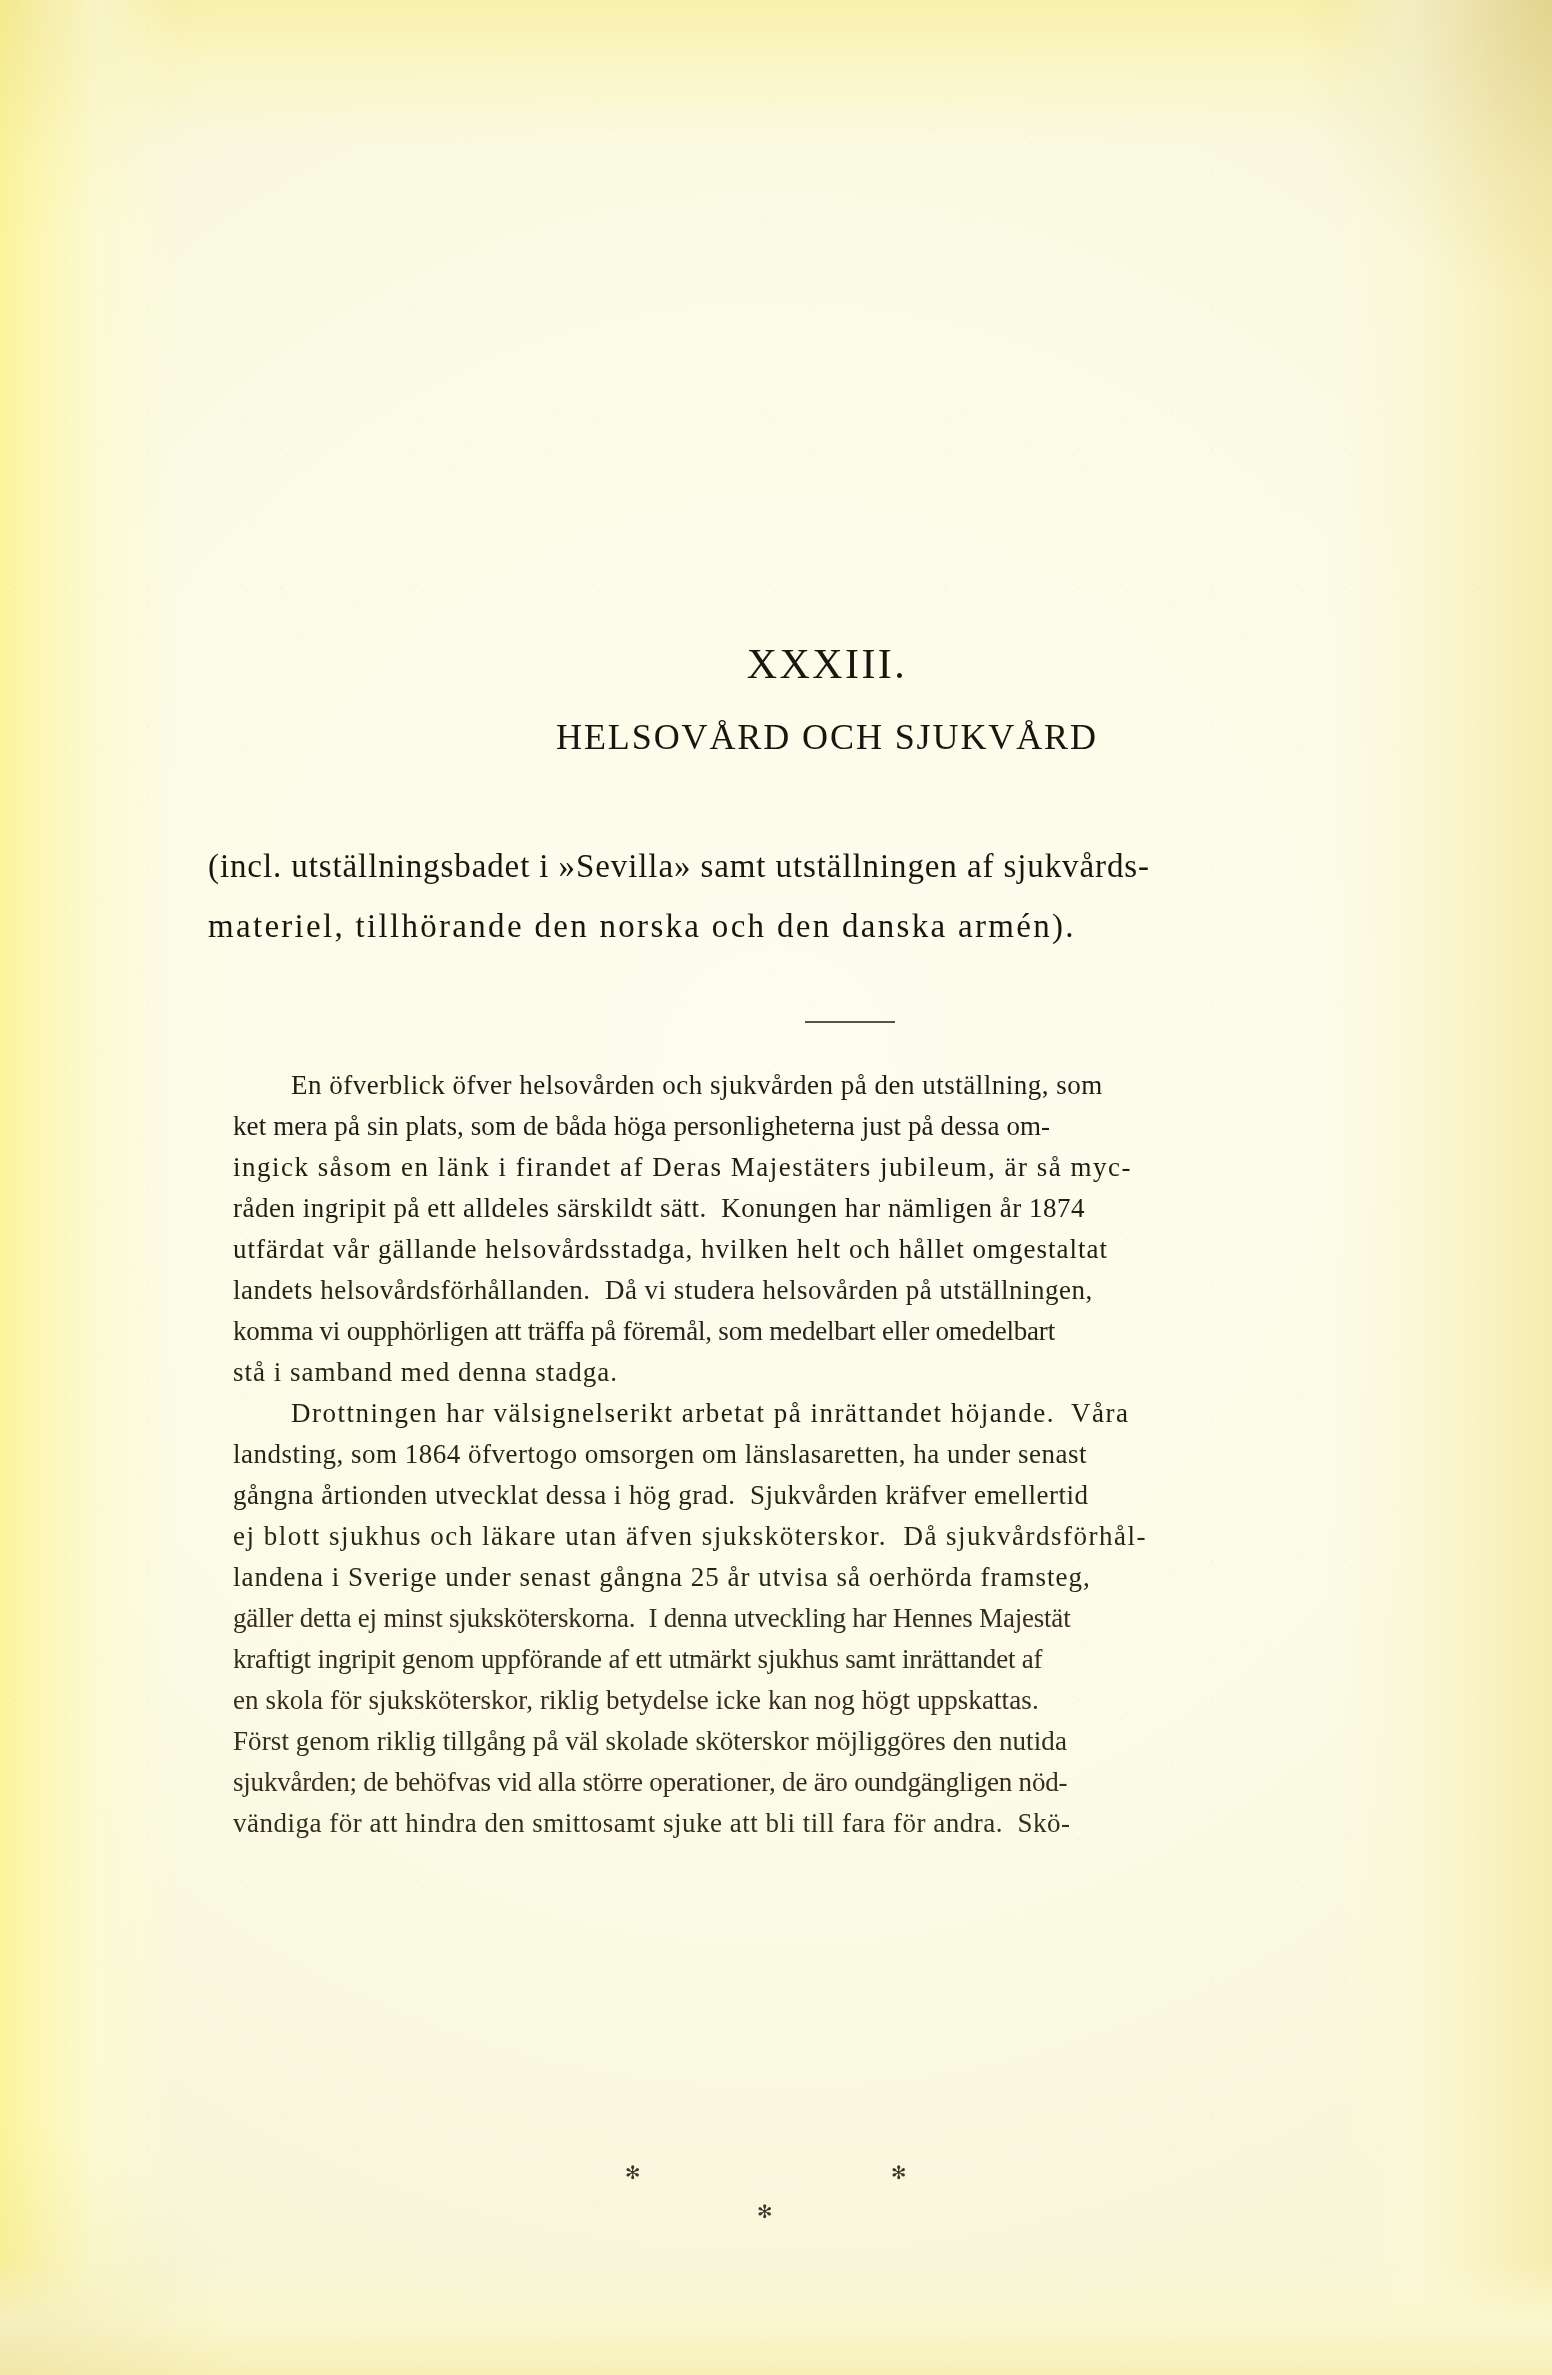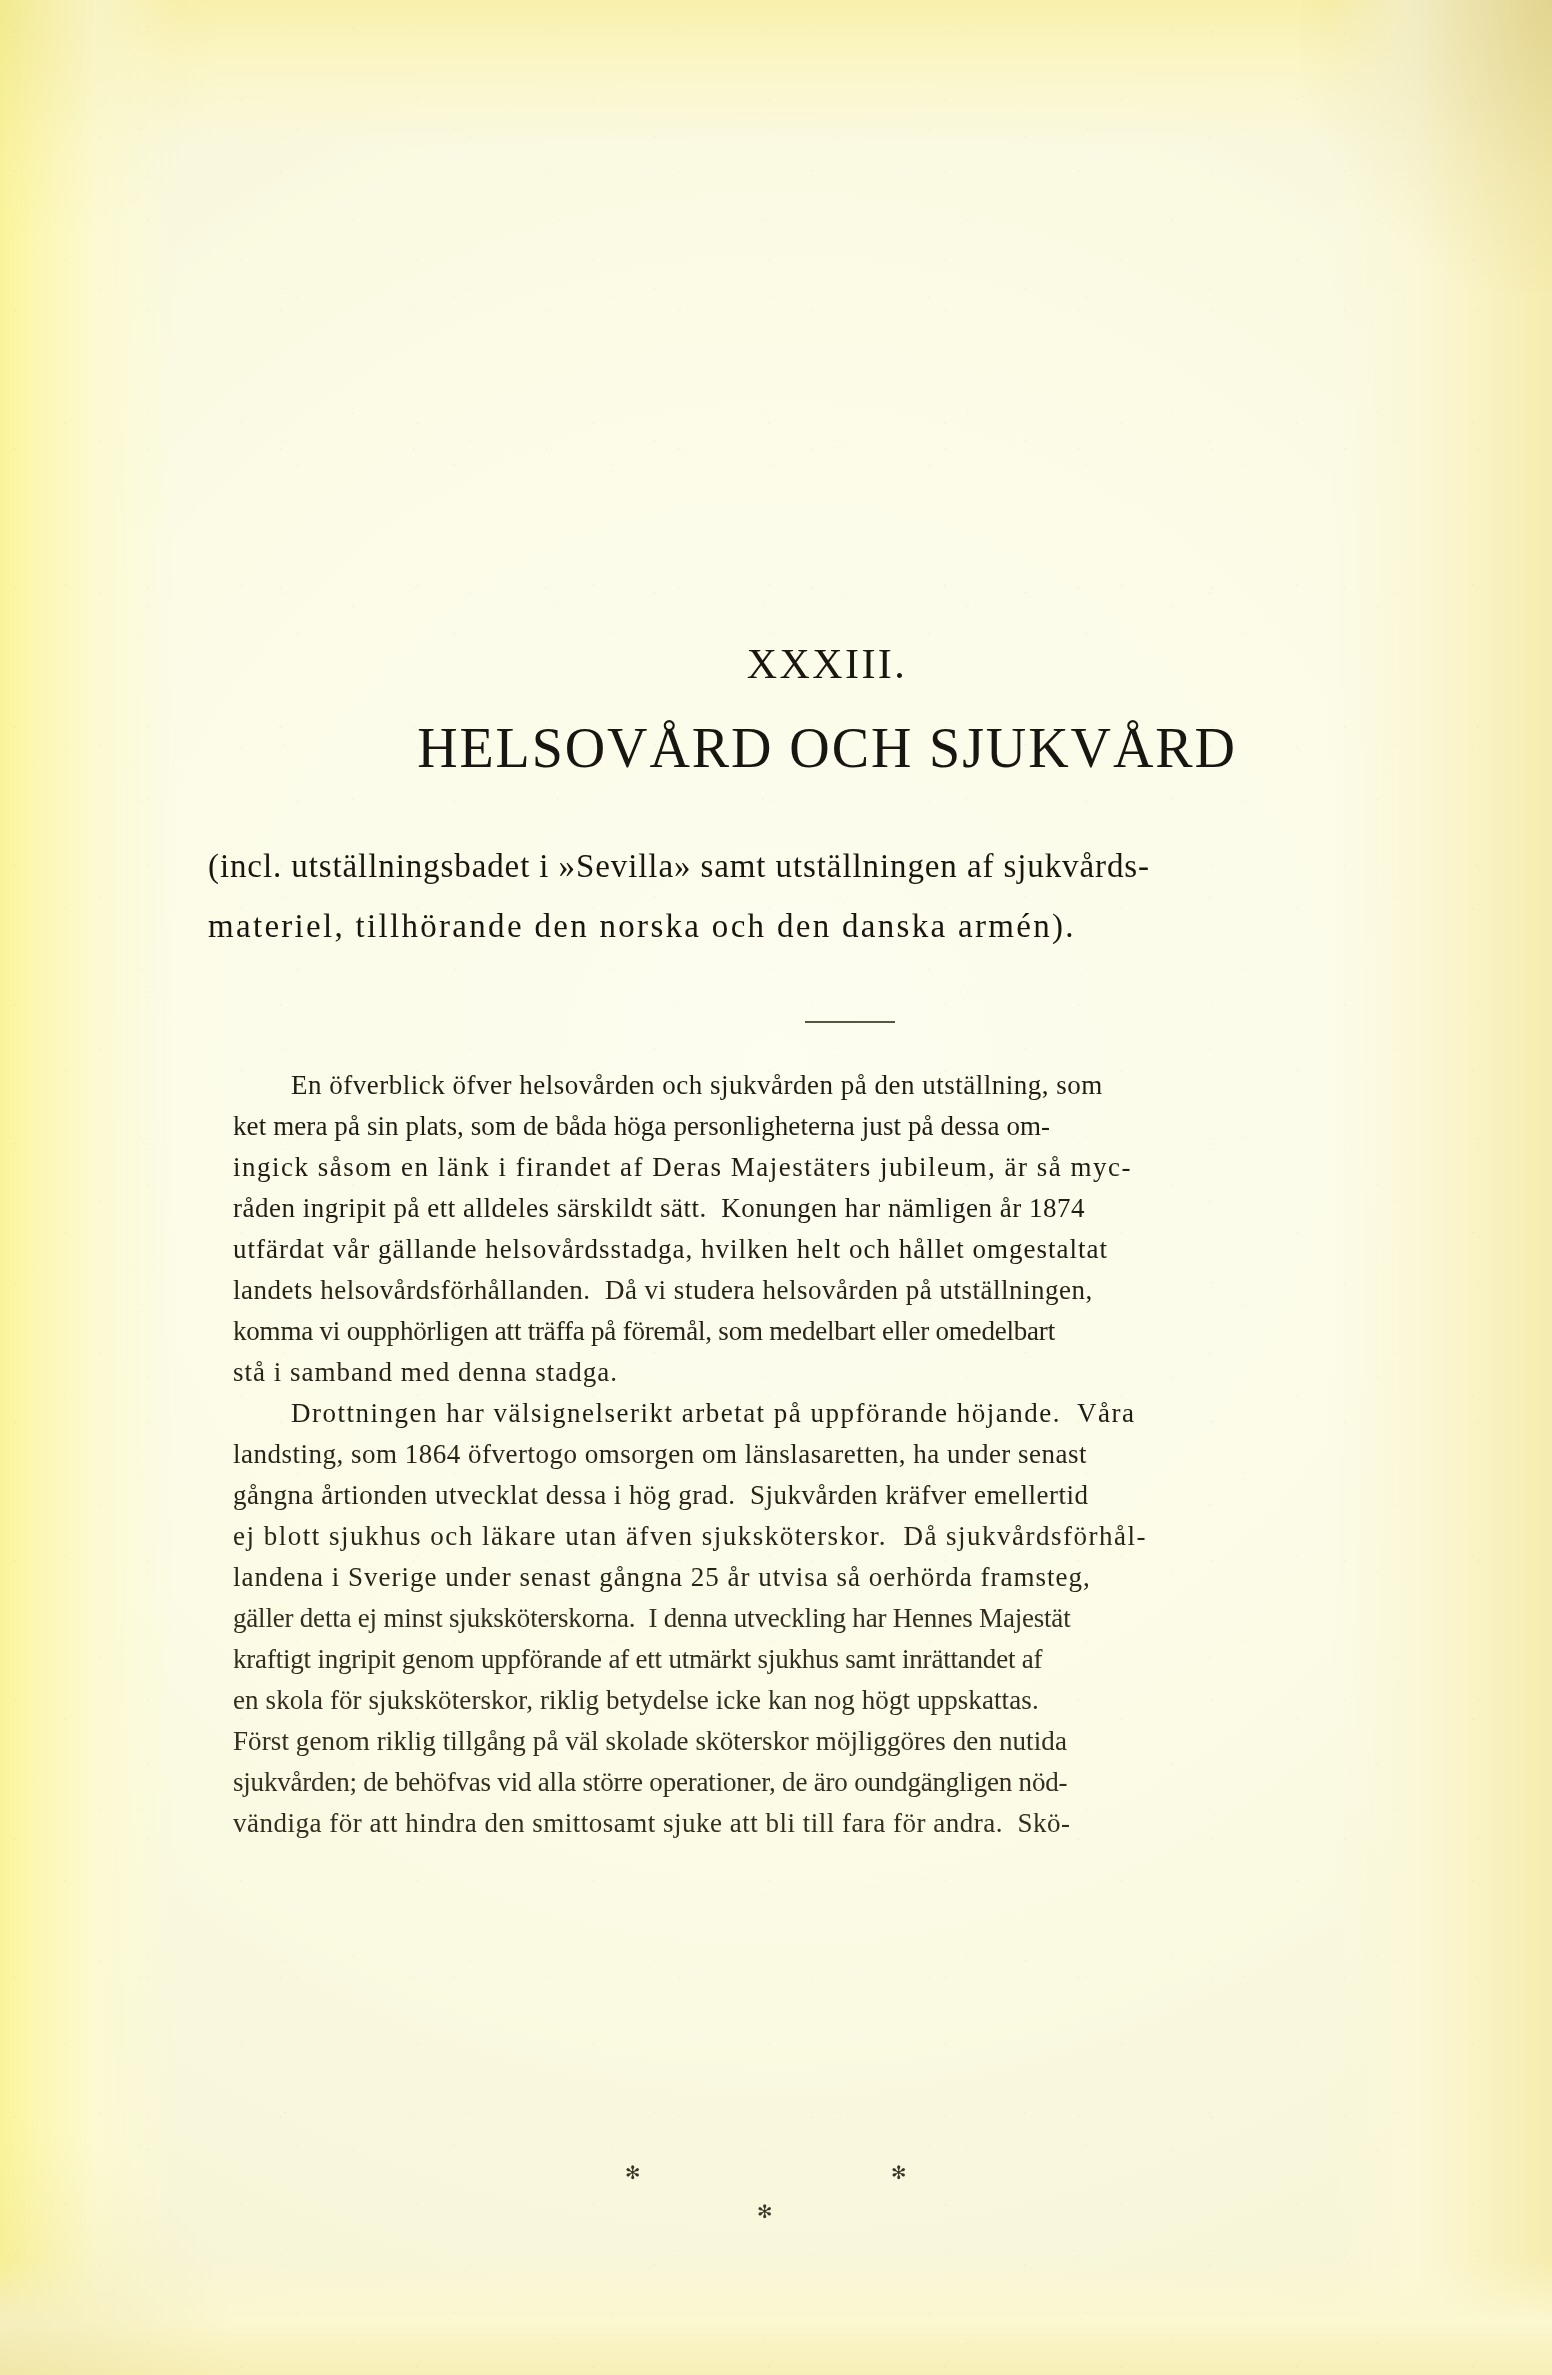--- a/index.html
+++ b/index.html
@@ -94,21 +94,21 @@
     letter-spacing: 2.4px;
     color: #1b1710;
   }
 
   .chapter-title {
     position: absolute;
     top: 716px;
     left: 0;
     width: 100%;
     text-align: center;
-    font-size: 56px;
+    font-size: 36px;
     letter-spacing: 1.9px;
     color: #191510;
   }
 
   .subtitle {
     position: absolute;
     top: 836px;
     left: 6px;
     width: 100%;
     text-align: left;
@@ -208,21 +208,21 @@
 
     <div class="body-copy">
       <span class="line ind t-b fade-1">En öfverblick öfver helsovården och sjukvården på den utställning, som</span>
       <span class="line t-a fade-1">ket mera på sin plats, som de båda höga personligheterna just på dessa om-</span>
       <span class="line t-d fade-1">ingick såsom en länk i firandet af Deras Majestäters jubileum, är så myc-</span>
       <span class="line t-b fade-1">råden ingripit på ett alldeles särskildt sätt.  Konungen har nämligen år 1874</span>
       <span class="line t-c fade-1">utfärdat vår gällande helsovårdsstadga, hvilken helt och hållet omgestaltat</span>
       <span class="line t-b fade-2">landets helsovårdsförhållanden.  Då vi studera helsovården på utställningen,</span>
       <span class="line t-h fade-2">komma vi oupphörligen att träffa på föremål, som medelbart eller omedelbart</span>
       <span class="line t-c fade-2">stå i samband med denna stadga.</span>
-      <span class="line ind t-d fade-1">Drottningen har välsignelserikt arbetat på uppförande höjande.  Våra</span>
+      <span class="line ind t-d fade-1">Drottningen har välsignelserikt arbetat på inrättandet höjande.  Våra</span>
       <span class="line t-b fade-2">landsting, som 1864 öfvertogo omsorgen om länslasaretten, ha under senast</span>
       <span class="line t-b fade-2">gångna årtionden utvecklat dessa i hög grad.  Sjukvården kräfver emellertid</span>
       <span class="line t-d fade-2">ej blott sjukhus och läkare utan äfven sjuksköterskor.  Då sjukvårdsförhål-</span>
       <span class="line t-c fade-2">landena i Sverige under senast gångna 25 år utvisa så oerhörda framsteg,</span>
       <span class="line t-h fade-3">gäller detta ej minst sjuksköterskorna.  I denna utveckling har Hennes Majestät</span>
       <span class="line t-h fade-3">kraftigt ingripit genom uppförande af ett utmärkt sjukhus samt inrättandet af</span>
       <span class="line t-a fade-3">en skola för sjuksköterskor, riklig betydelse icke kan nog högt uppskattas.</span>
       <span class="line t-a fade-3">Först genom riklig tillgång på väl skolade sköterskor möjliggöres den nutida</span>
       <span class="line t-h fade-3">sjukvården; de behöfvas vid alla större operationer, de äro oundgängligen nöd-</span>
       <span class="line t-b fade-3">vändiga för att hindra den smittosamt sjuke att bli till fara för andra.  Skö-</span>

